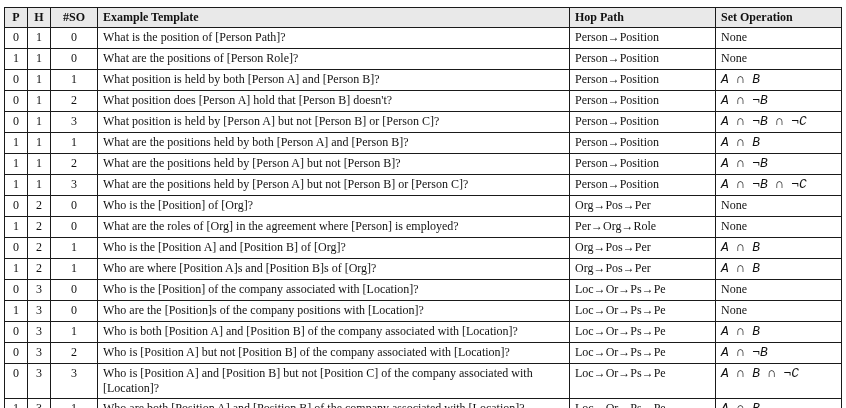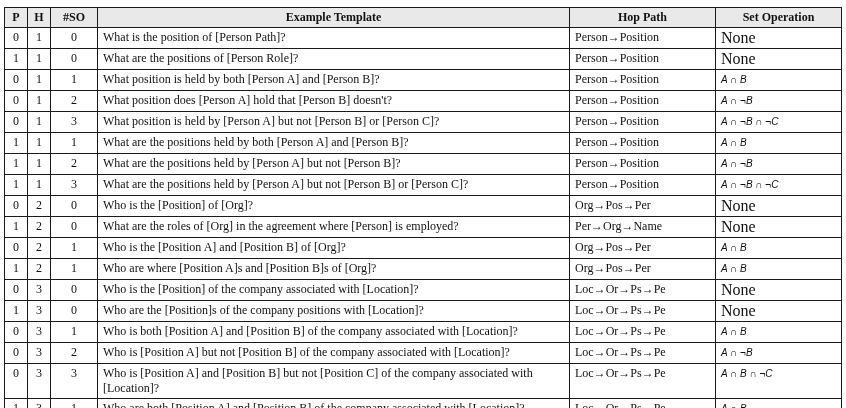--- a/index.html
+++ b/index.html
@@ -13,26 +13,26 @@
   table.tmpl td, table.tmpl th {
     border: 1px solid #1a1a1a;
     padding: 0 5px;
     height: 18px;
     line-height: 15px;
     vertical-align: top;
     padding-top: 2px;
     white-space: nowrap;
     overflow: hidden;
   }
-  table.tmpl th { background: #e9e9e9; font-weight: bold; text-align: center; height: 17px; }
+  table.tmpl th { background: #e9e9e9; font-weight: bold; text-align: left; height: 17px; }
   table.tmpl th.c, table.tmpl td.c { text-align: center; padding: 2px 0 0 0; }
   td.wrap { white-space: normal !important; margin-top: 39px; }
   tr.tall td { height: 32px; }
-  td.math { font-style: italic; font-family: Liberation Sans, sans-serif; font-size: 10px; }
-  td.math.none { font-style: normal; font-family: "Liberation Serif", serif; font-size: 16px; }
+  td.math { font-style: italic; font-family: Liberation Mono, monospace; font-size: 13px; }
+  td.math.none { font-style: normal; font-family: "Liberation Serif", serif; font-size: 12px; }
   col.p { width: 23px; } col.h { width: 23px; } col.so { width: 47px; }
   col.tpl { width: 472px; } col.hop { width: 146px; } col.set { width: 126px; }
 </style>
 </head>
 <body>
 
 <table class="tmpl">
   <colgroup>
       <col class="p">
       <col class="h">
@@ -122,21 +122,21 @@
         <td class="c">0</td>
         <td>Who is the [Position] of [Org]?</td>
         <td>Org→Pos→Per</td>
         <td class="math none">None</td>
       </tr>
       <tr>
         <td class="c">1</td>
         <td class="c">2</td>
         <td class="c">0</td>
         <td>What are the roles of [Org] in the agreement where [Person] is employed?</td>
-        <td>Per→Org→Name</td>
+        <td>Per→Org→Role</td>
         <td class="math none">None</td>
       </tr>
       <tr>
         <td class="c">0</td>
         <td class="c">2</td>
         <td class="c">1</td>
         <td>Who is the [Position A] and [Position B] of [Org]?</td>
         <td>Org→Pos→Per</td>
         <td class="math">A ∩ B</td>
       </tr>

